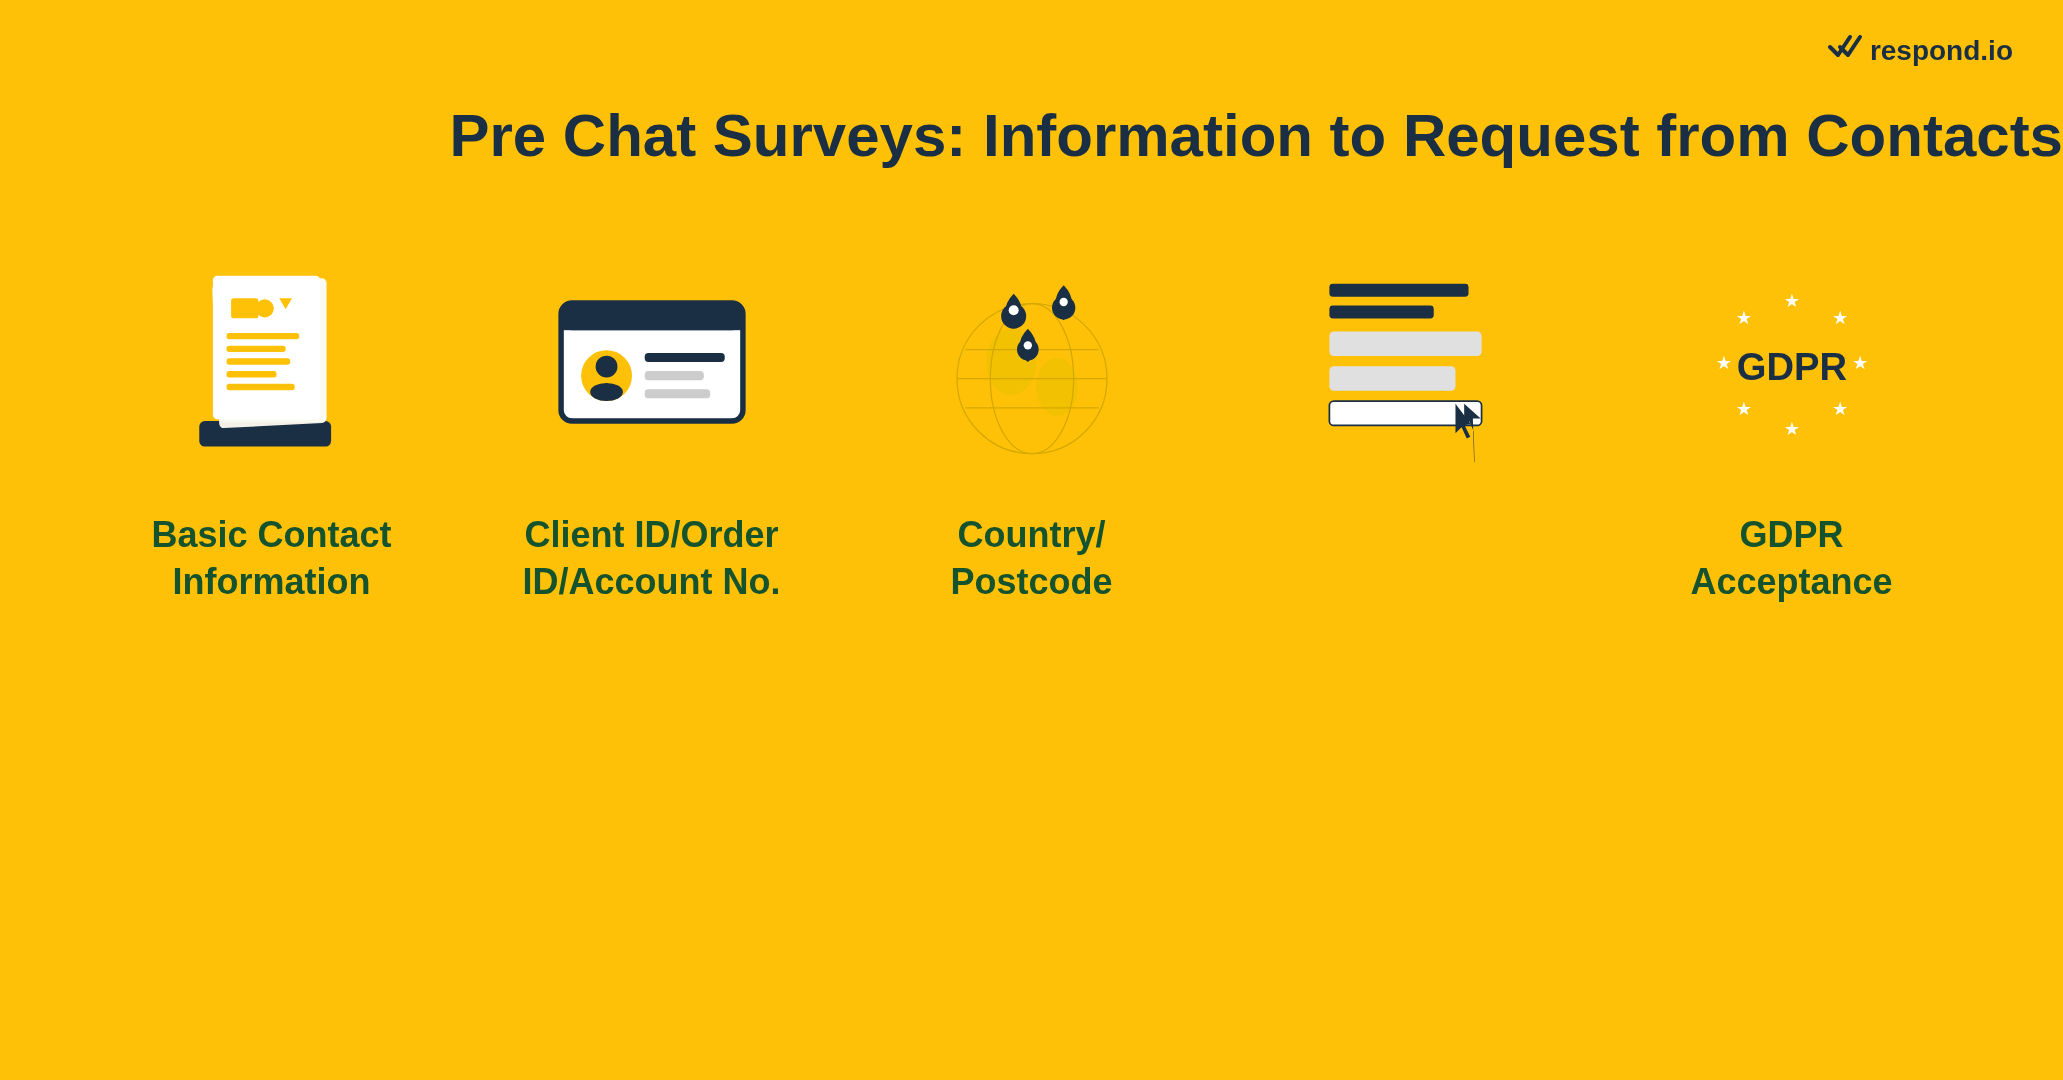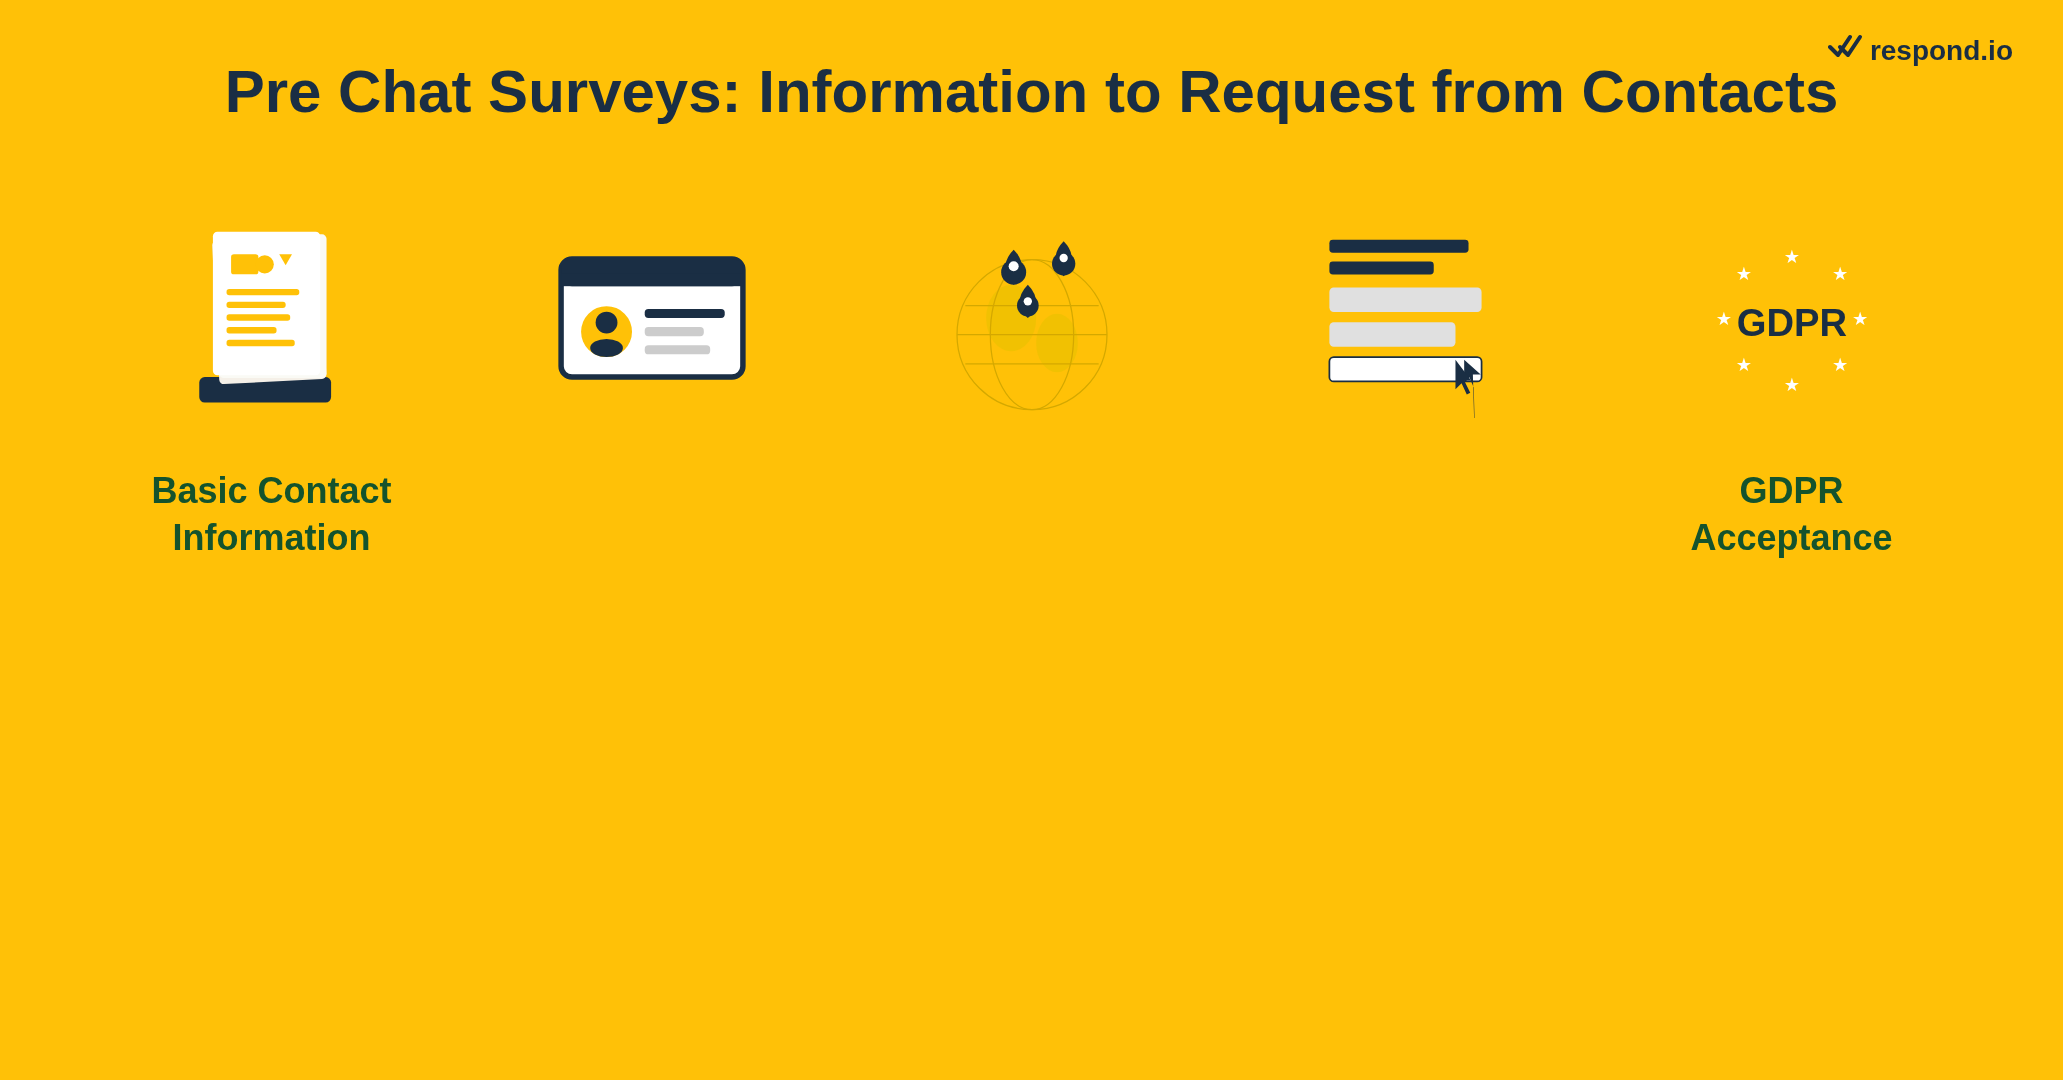--- a/index.html
+++ b/index.html
@@ -27,25 +27,25 @@
       font-weight: bold;
     }
     .logo-text {
       color: #1a2e44;
       font-size: 28px;
       font-weight: bold;
     }
 
     
     .main-title {
-      text-align: center;
+      text-align: right;
       color: #1a2e44;
       font-size: 60px;
       font-weight: 900;
-      padding-top: 56px;
+      padding-top: 100px;
       line-height: 1.2;
     }
 
     
     .items-row {
       display: flex;
       justify-content: center;
       align-items: flex-start;
       gap: 0px;
       margin-top: 80px;
@@ -136,20 +136,21 @@
 
         <circle cx="60" cy="100" r="28" fill="#FFC107"></circle>
         <circle cx="60" cy="90" r="12" fill="#1a2e44"></circle>
         <ellipse cx="60" cy="118" rx="18" ry="10" fill="#1a2e44"></ellipse>
 
         <rect x="102" y="75" width="88" height="10" rx="4" fill="#1a2e44"></rect>
         <rect x="102" y="95" width="65" height="10" rx="4" fill="#ccc"></rect>
         <rect x="102" y="115" width="72" height="10" rx="4" fill="#ccc"></rect>
       </svg>
     </div>
+    <div class="item-label">Client ID/Order<br>ID/Account No.</div>
   </div>
 
   <div class="item">
     <div class="icon-container">
       <svg viewBox="0 0 220 240" class="globe-svg">
 
         <circle cx="110" cy="140" r="90" fill="#FFC107"></circle>
 
         <ellipse cx="85" cy="120" rx="30" ry="40" fill="#e8c200" opacity="0.6"></ellipse>
         <ellipse cx="140" cy="150" rx="25" ry="35" fill="#e8c200" opacity="0.6"></ellipse>
@@ -166,20 +167,21 @@
 
         <ellipse cx="148" cy="55" rx="14" ry="14" fill="#1a2e44"></ellipse>
         <path d="M148,28 Q158,38 158,50 Q158,62 148,70 Q138,62 138,50 Q138,38 148,28 Z" fill="#1a2e44"></path>
         <circle cx="148" cy="48" r="5" fill="white"></circle>
 
         <ellipse cx="105" cy="105" rx="13" ry="13" fill="#1a2e44"></ellipse>
         <path d="M105,80 Q115,90 115,102 Q115,112 105,120 Q95,112 95,102 Q95,90 105,80 Z" fill="#1a2e44"></path>
         <circle cx="105" cy="100" r="5" fill="white"></circle>
       </svg>
     </div>
+    <div class="item-label">Country/<br>Postcode</div>
   </div>
 
   <div class="item">
     <div class="icon-container">
       <svg viewBox="0 0 230 220" class="form-svg">
 
         <rect x="20" y="20" width="160" height="15" rx="4" fill="#1a2e44"></rect>
         <rect x="20" y="45" width="120" height="15" rx="4" fill="#1a2e44"></rect>
 
         <rect x="20" y="75" width="175" height="28" rx="5" fill="#e0e0e0"></rect>

